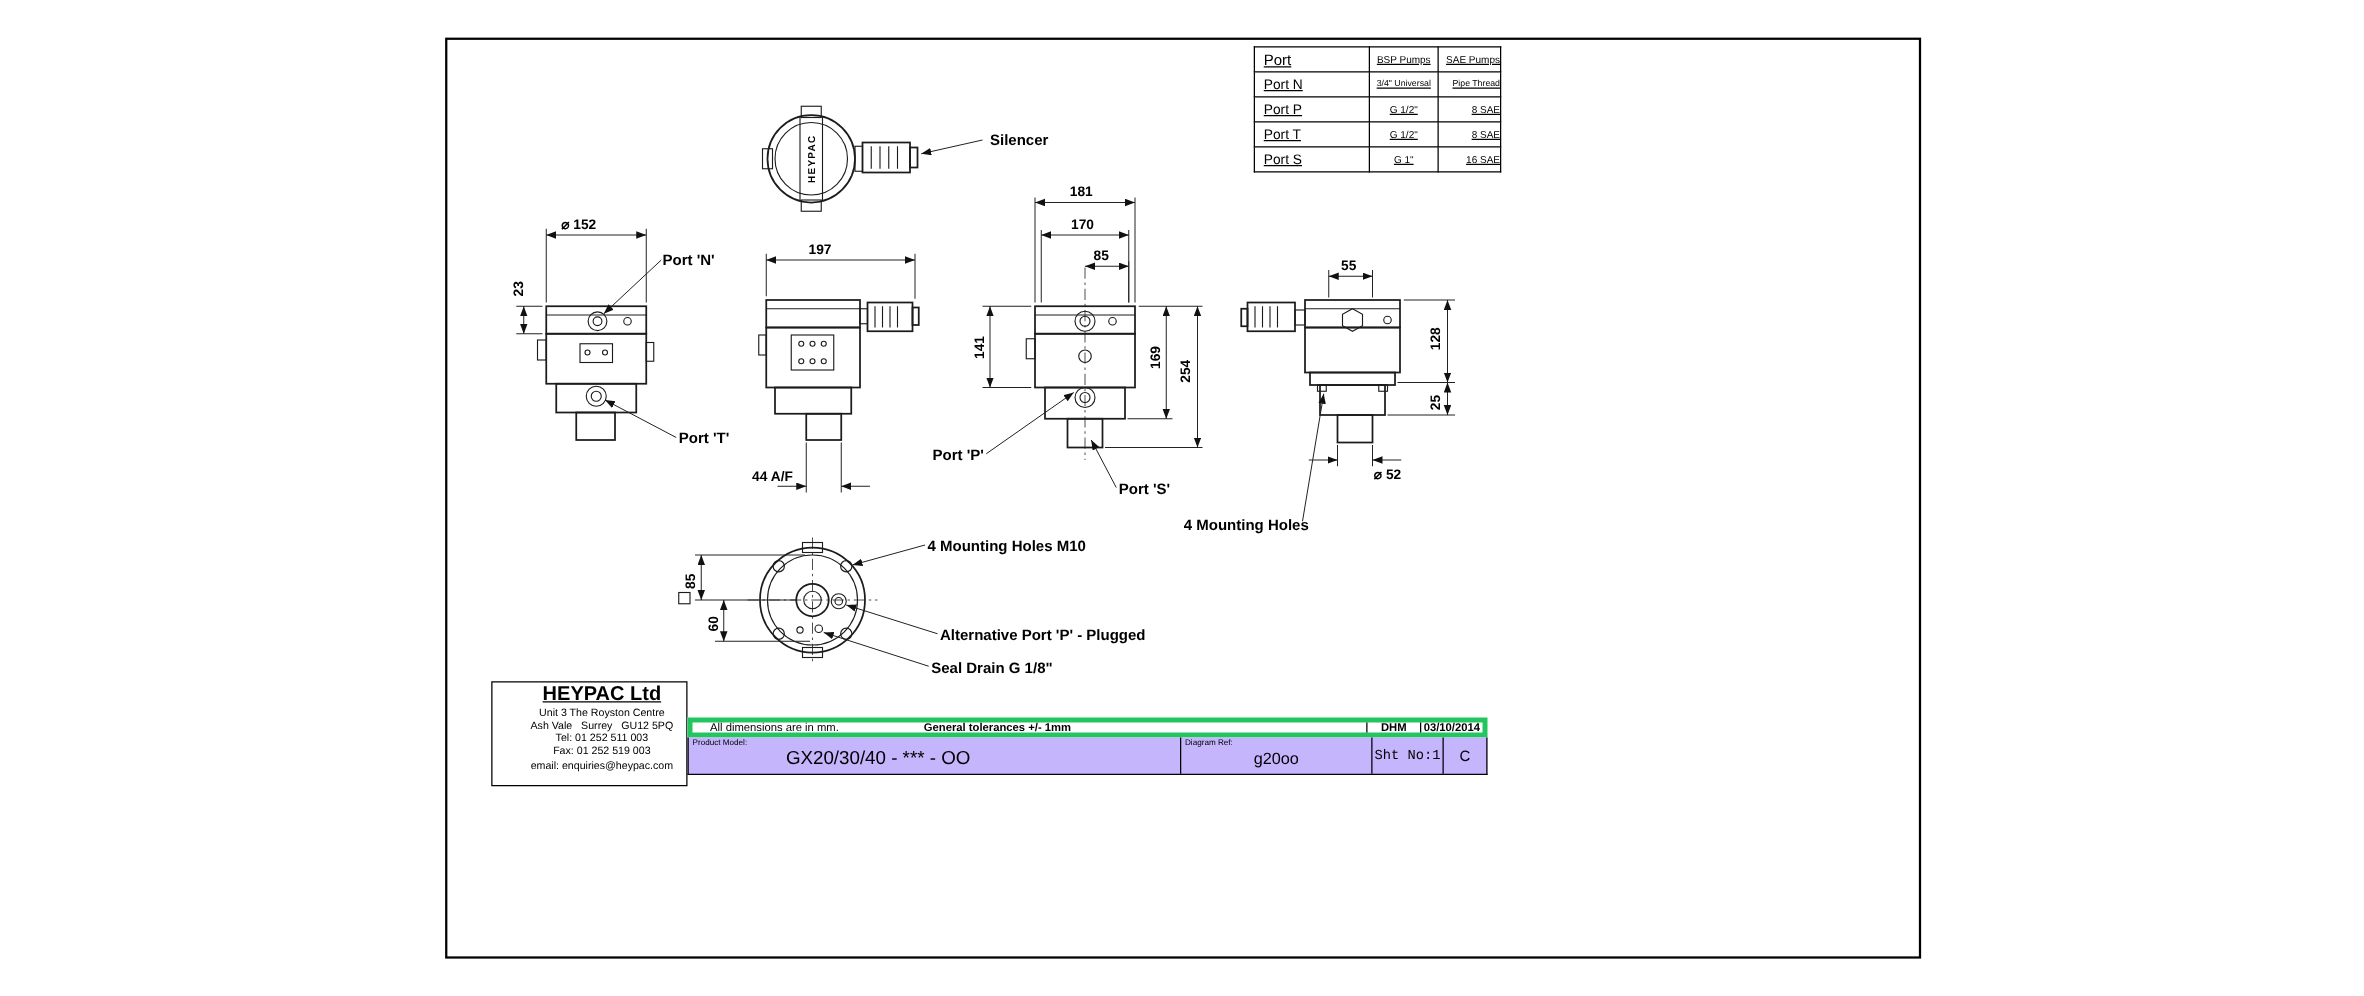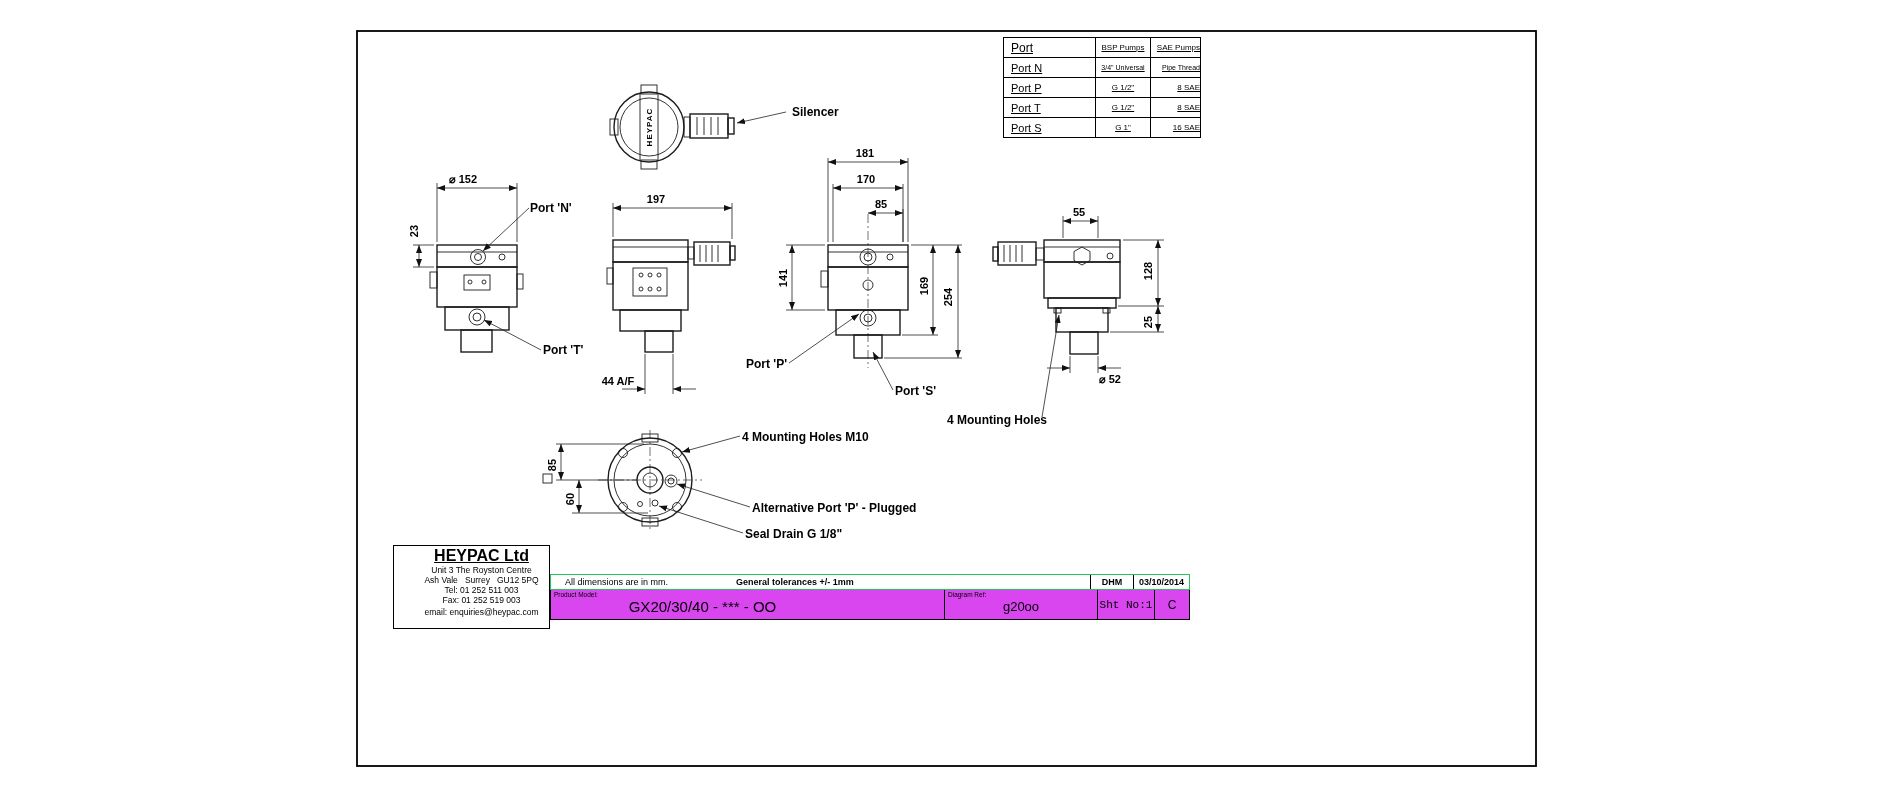--- a/index.html
+++ b/index.html
@@ -22,30 +22,30 @@
   #portTable .c3{width:49px;font-size:8px;text-align:right;font-weight:400;}
   #portTable .hdr1{font-size:12px;font-weight:400;}
   #portTable .small{font-size:7px;}
   
   #heypacBox{position:absolute;left:393px;top:545px;width:157px;height:84px;border:1.5px solid #000;
              box-sizing:border-box;text-align:center;background:#fff;padding-left:20px;}
   #heypacBox .company{font-size:16px;font-weight:bold;text-decoration:underline;margin-top:1px;}
   #heypacBox .addr{font-size:8.5px;line-height:10px;}
   #heypacBox .email{font-size:8.5px;margin-top:2px;}
   
-  #stripRow1{position:absolute;left:550px;top:574px;width:640px;height:16px;border:1px solid #22c55e;
+  #stripRow1{position:absolute;left:550px;top:574px;width:640px;height:16px;border:4px solid #22c55e;
              box-sizing:border-box;display:flex;background:#fff;}
   #stripRow1 .notes{flex:0 0 540px;display:flex;align-items:center;font-size:9px;box-sizing:border-box;
                     border-right:1px solid #000;padding-left:14px;}
   #stripRow1 .notes .tol{margin-left:68px;font-weight:bold;}
   #stripRow1 .dhm{flex:0 0 43px;border-right:1px solid #000;box-sizing:border-box;
                   display:flex;align-items:center;justify-content:center;font-size:9px;font-weight:bold;}
   #stripRow1 .date{flex:1;display:flex;align-items:center;justify-content:center;font-size:9px;font-weight:bold;}
   #stripRow2{position:absolute;left:550px;top:590px;width:640px;height:30px;border:1px solid #000;border-top:none;
-             box-sizing:border-box;display:flex;background:#d946ef;}
+             box-sizing:border-box;display:flex;background:#c4b5fd;}
   #stripRow2 .cell{position:relative;box-sizing:border-box;border-right:1px solid #000;}
   #stripRow2 .cell:last-child{border-right:none;}
   #stripRow2 .tiny{position:absolute;left:3px;top:1px;font-size:6.5px;}
   #stripRow2 .pm  {flex:0 0 394px;}
   #stripRow2 .ref {flex:0 0 153px;}
   #stripRow2 .sht {flex:0 0 57px;display:flex;align-items:center;justify-content:center;font-size:11px;font-family:Liberation Mono, monospace;}
   #stripRow2 .rev {flex:1;display:flex;align-items:center;justify-content:center;font-size:12px;}
   #stripRow2 .pm .val{position:absolute;left:0;right:90px;top:8px;text-align:center;font-size:15px;}
   #stripRow2 .ref .val{position:absolute;left:0;right:0;top:9px;text-align:center;font-size:13px;}
 </style>

